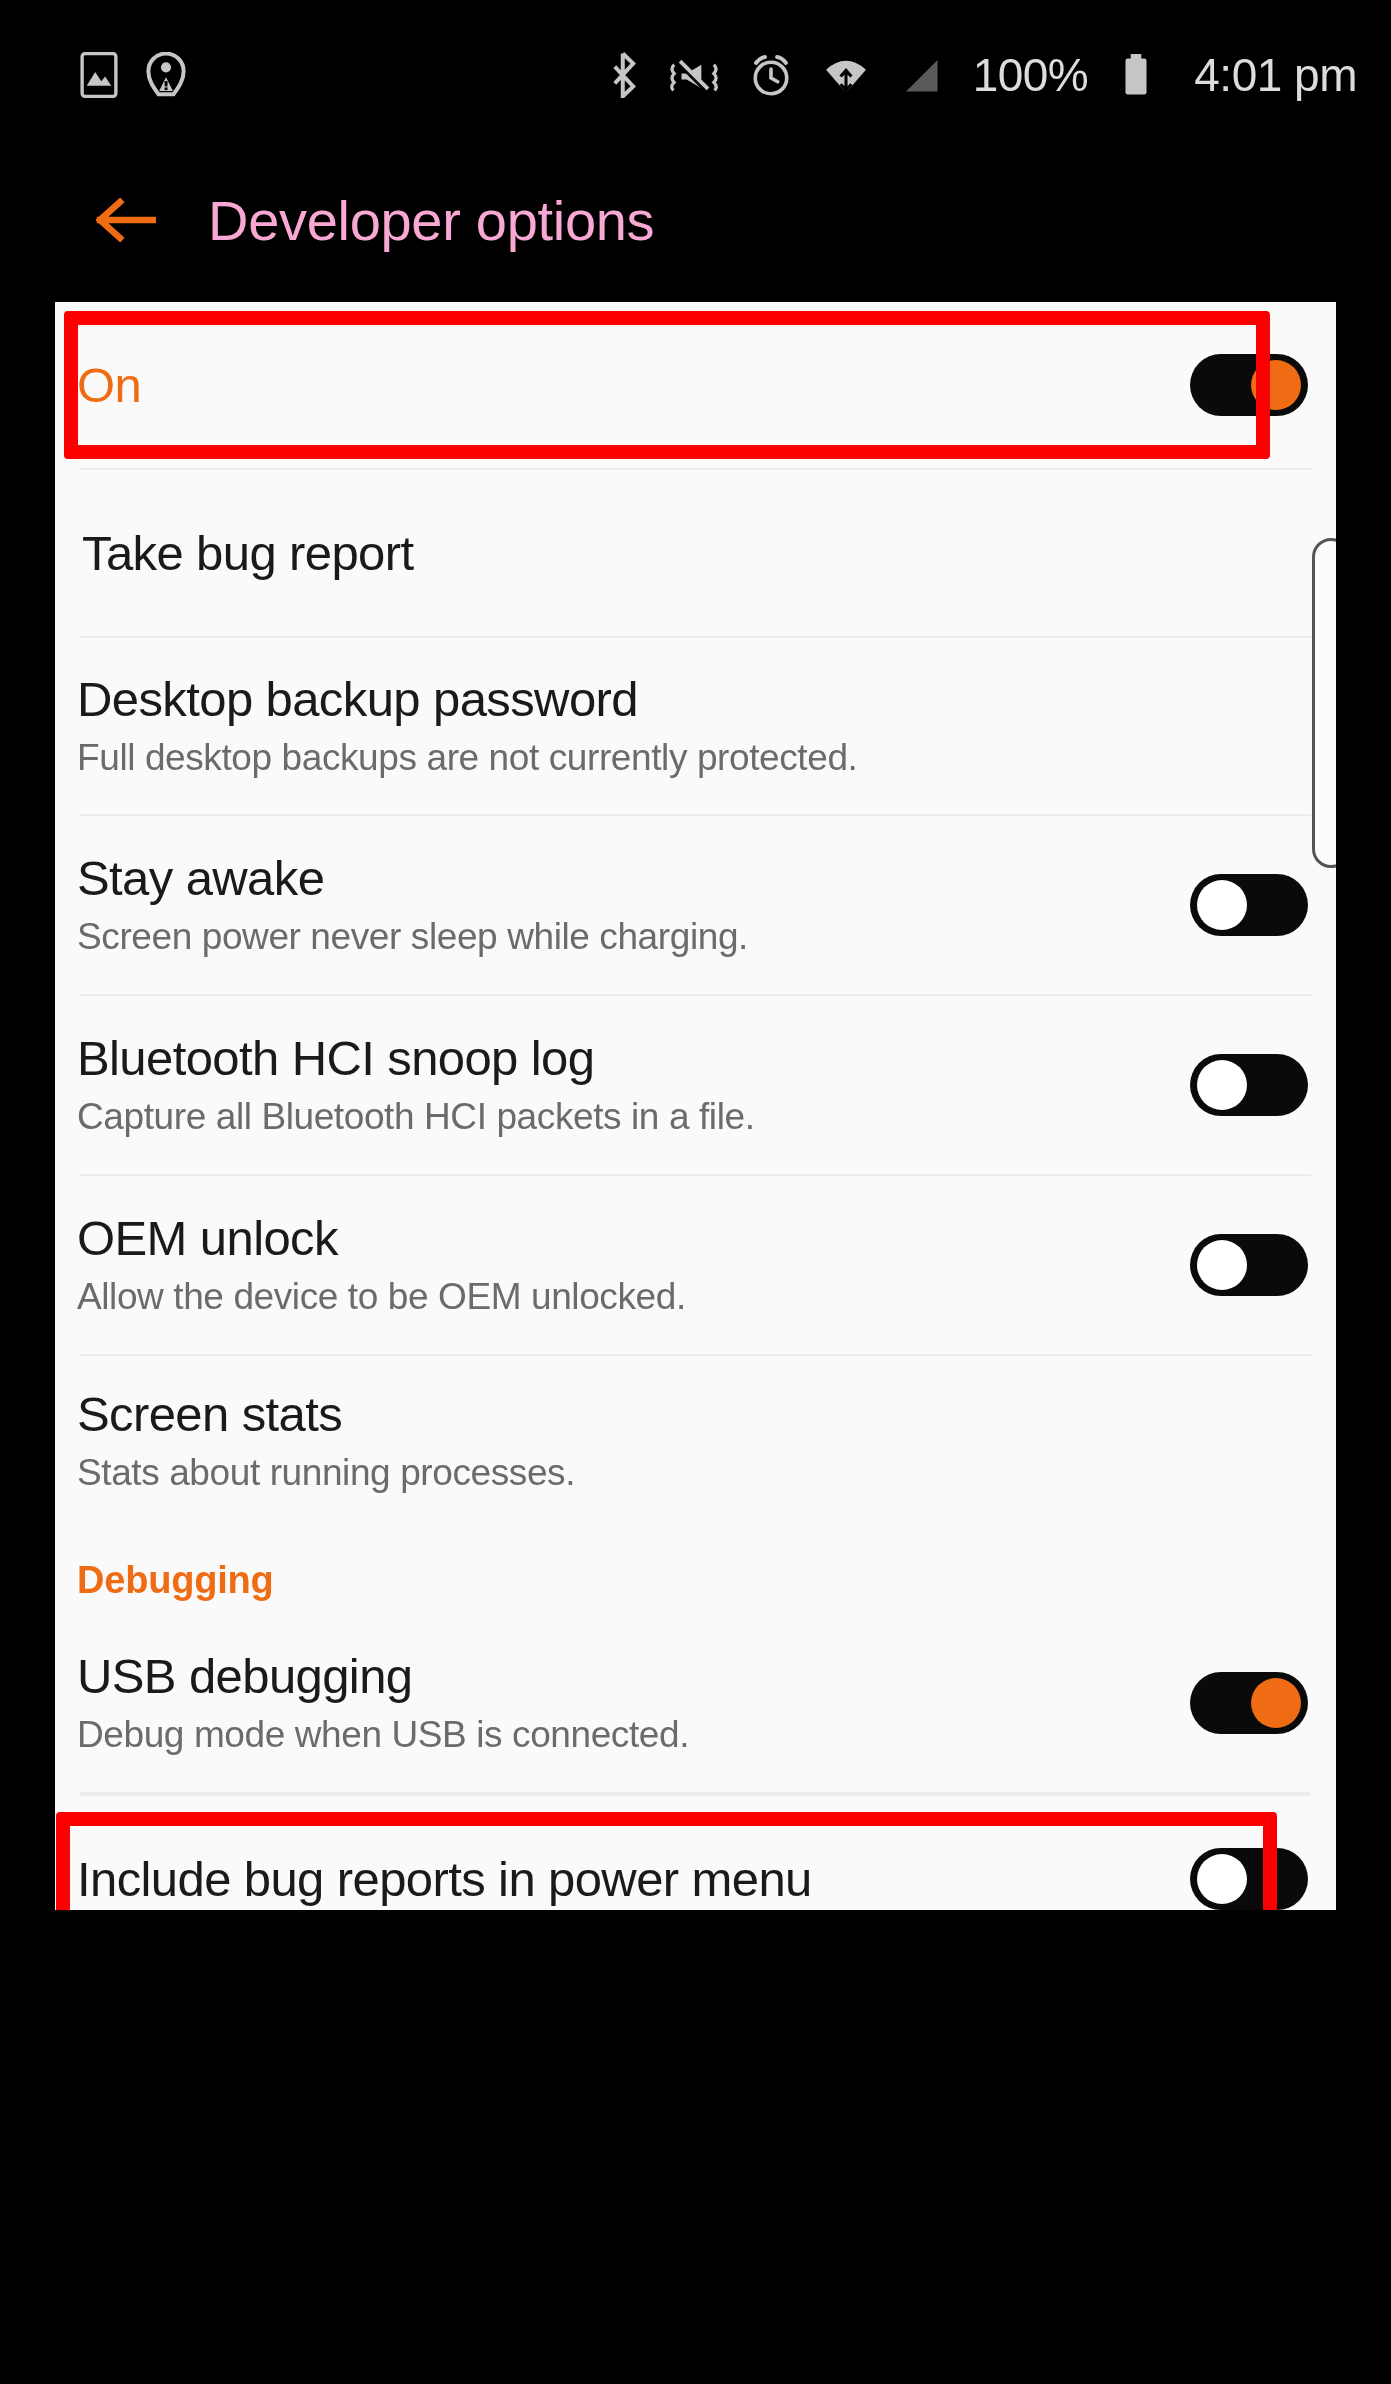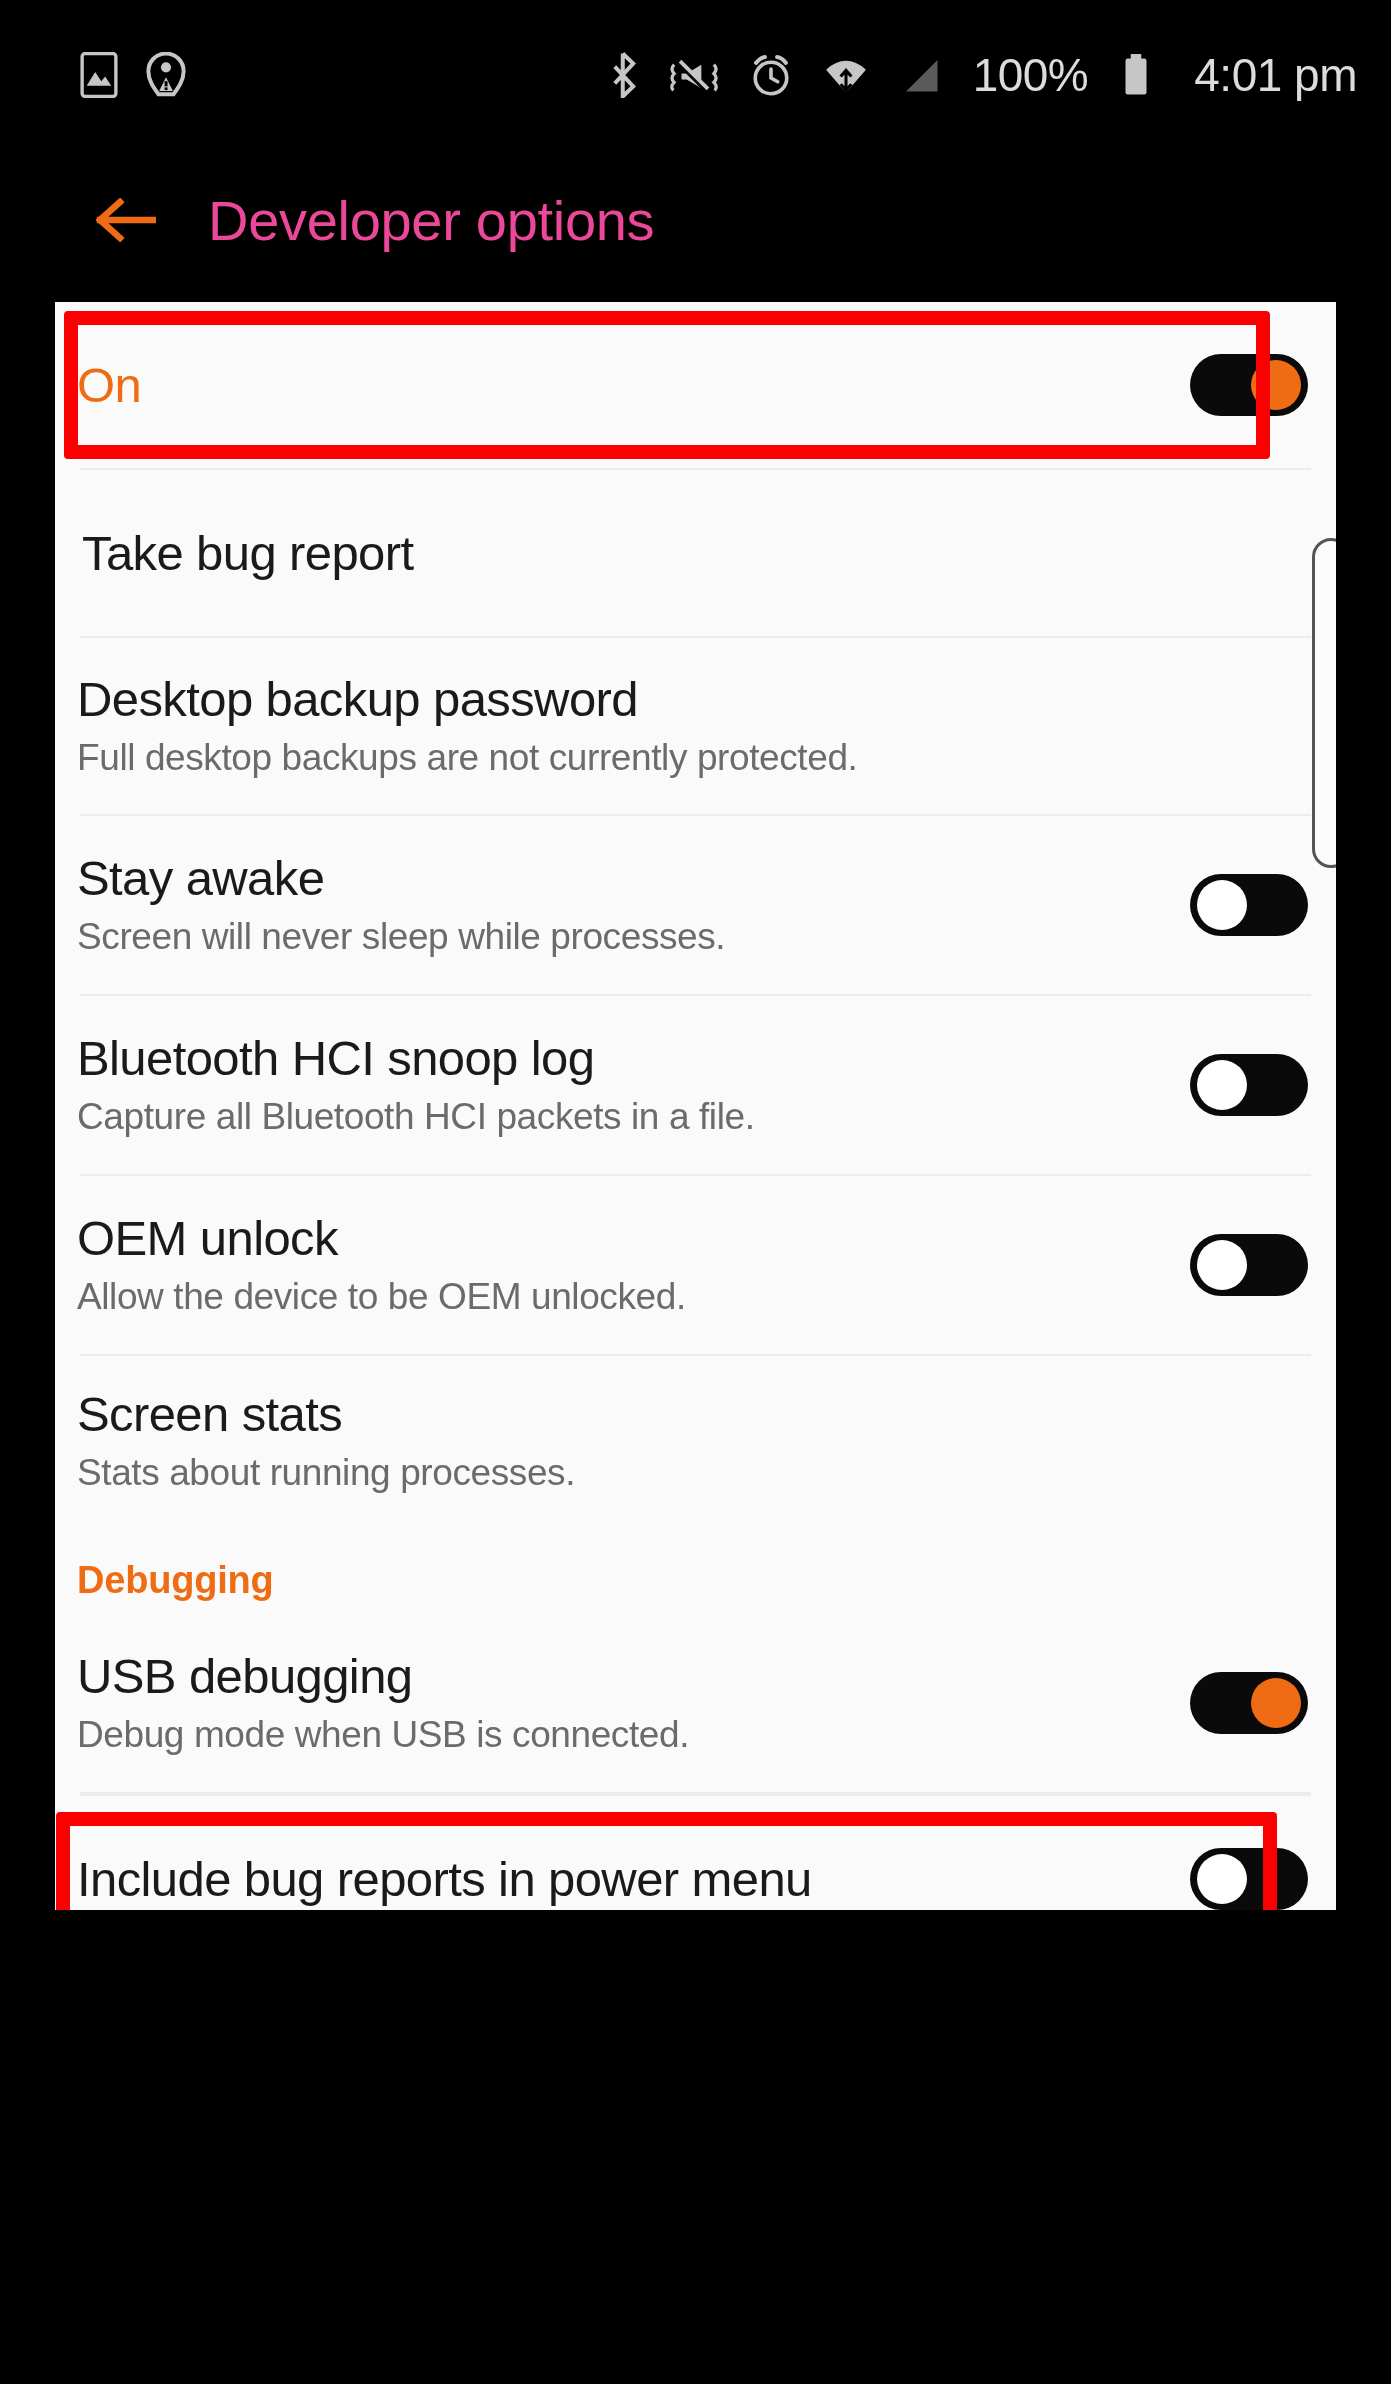--- a/index.html
+++ b/index.html
@@ -67,21 +67,21 @@
     align-items: center;
     padding-left: 96px;
   }
   .back-arrow {
     width: 60px;
     height: 44px;
     flex: none;
     display: block;
   }
   .app-title {
-    color: #ec4899;
+    color: #f9a8d4;
     font-size: 56px;
     font-family: "Liberation Sans", sans-serif;
     margin-left: 52px;
     letter-spacing: -0.3px;
     white-space: nowrap;
   }
 
   
   .content {
     position: absolute;
@@ -323,21 +323,21 @@
       <div class="row-texts">
         <div class="row-title">Desktop backup password</div>
         <div class="row-summary">Full desktop backups are not currently protected.</div>
       </div>
     </div>
     <div class="divider"></div>
 
     <div class="row r-stay">
       <div class="row-texts">
         <div class="row-title">Stay awake</div>
-        <div class="row-summary">Screen will never sleep while processes.</div>
+        <div class="row-summary">Screen power never sleep while charging.</div>
       </div>
       <div class="switch off">
         <div class="knob"></div>
       </div>
     </div>
     <div class="divider"></div>
 
     <div class="row r-bt">
       <div class="row-texts">
         <div class="row-title">Bluetooth HCI snoop log</div>

